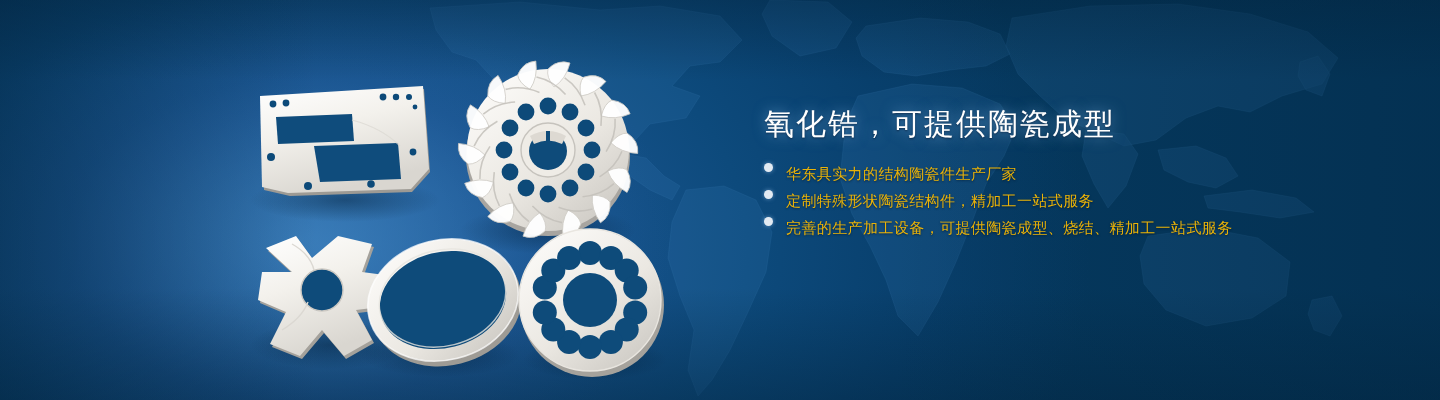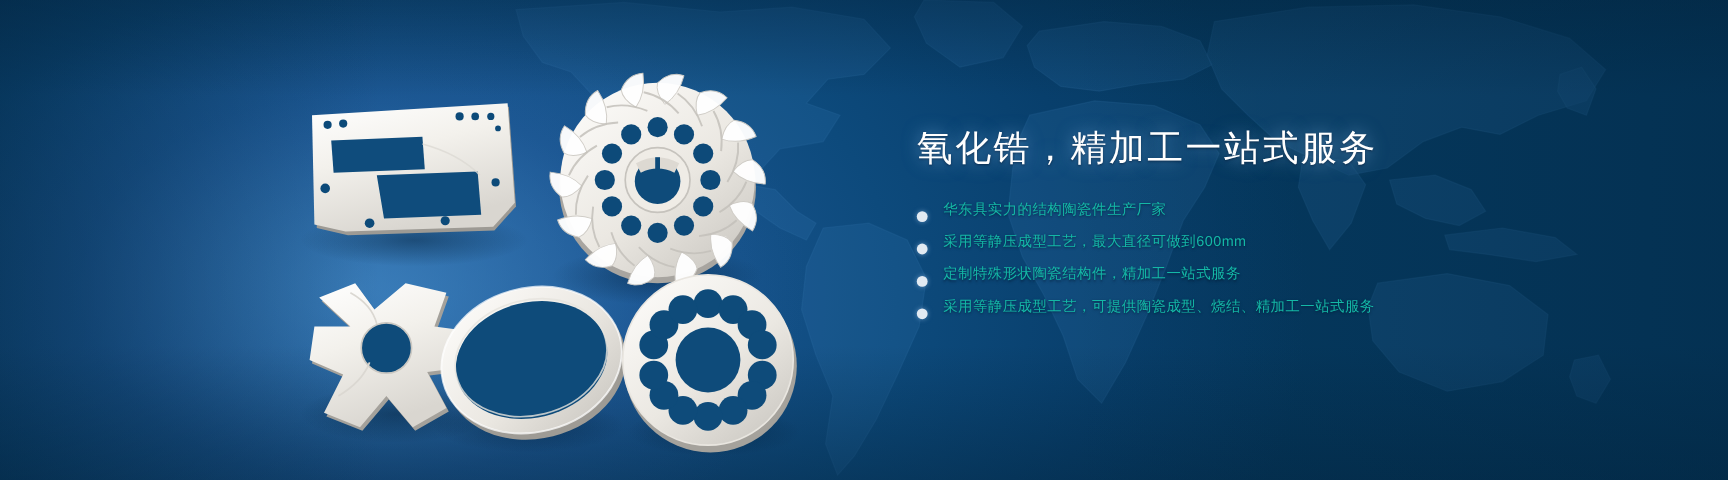--- a/index.html
+++ b/index.html
@@ -37,23 +37,23 @@
   
   .textblock{position:absolute;left:764px;top:104px;width:620px;}
   .headline{
     font-size:30px;line-height:40px;color:#ffffff;font-weight:400;
     letter-spacing:2px;
     text-shadow:0 0 14px rgba(150,205,255,.55),0 1px 2px rgba(0,20,45,.75);
     white-space:nowrap;
   }
   .bullets{margin-top:19px;padding:0;list-style:none;}
   .bullets li{
-    display:flex;align-items:flex-end;
+    display:flex;align-items:flex-start;
     height:22px;margin:0 0 5px 0;
-    color:#14b8a6;font-size:12px;line-height:22px;letter-spacing:.4px;
+    color:#eab308;font-size:15px;line-height:22px;letter-spacing:.4px;
     text-shadow:0 1px 2px rgba(0,18,40,.6);
     white-space:nowrap;
   }
   .dot{
     width:9px;height:9px;border-radius:50%;
     background:#e2eaf2;flex:0 0 auto;margin-right:13px;
     box-shadow:0 0 4px rgba(180,215,255,.5);
   }
 </style>
 </head>
@@ -248,34 +248,30 @@
           <circle cx="-45.2" cy="12.6" r="12"></circle>
           <circle cx="-45.2" cy="-12.6" r="12"></circle>
           <circle cx="-36.7" cy="-29.4" r="12"></circle>
           <circle cx="-20.9" cy="-42" r="12"></circle>
         </g>
       </g>
     </svg>
   </div>
 
   <div class="textblock">
-    <div class="headline">氧化锆，精加工一站式服务</div>
+    <div class="headline">氧化锆，可提供陶瓷成型</div>
     <ul class="bullets">
       <li>
         <span class="dot"></span>
         <span>华东具实力的结构陶瓷件生产厂家</span>
       </li>
       <li>
         <span class="dot"></span>
-        <span>采用等静压成型工艺，最大直径可做到600mm</span>
-      </li>
-      <li>
-        <span class="dot"></span>
         <span>定制特殊形状陶瓷结构件，精加工一站式服务</span>
       </li>
       <li>
         <span class="dot"></span>
-        <span>采用等静压成型工艺，可提供陶瓷成型、烧结、精加工一站式服务</span>
+        <span>完善的生产加工设备，可提供陶瓷成型、烧结、精加工一站式服务</span>
       </li>
     </ul>
   </div>
 
 </div>
 
 </body></html>

